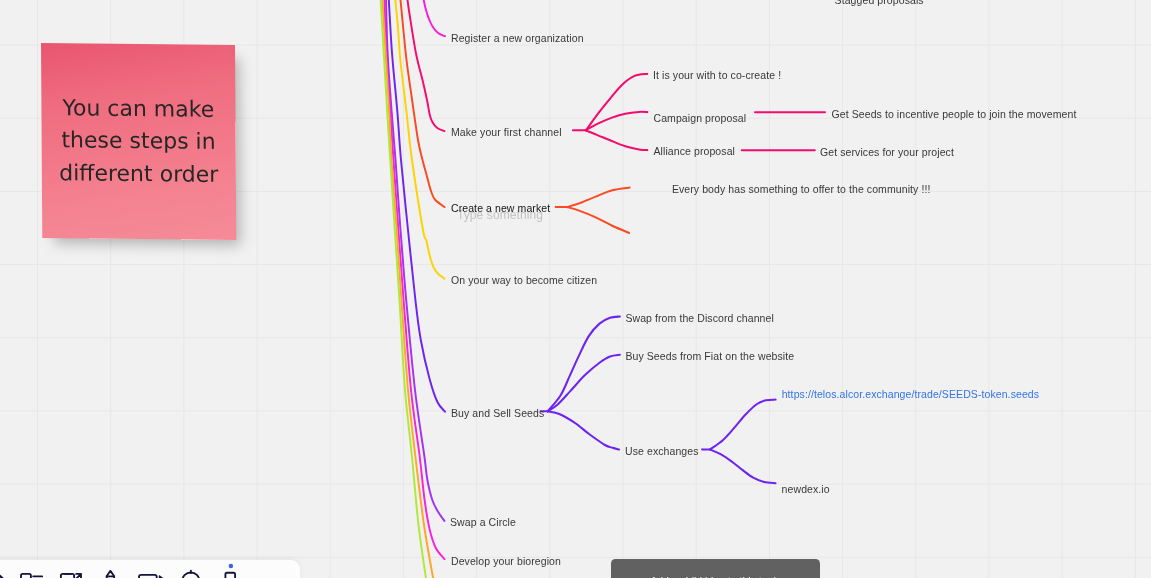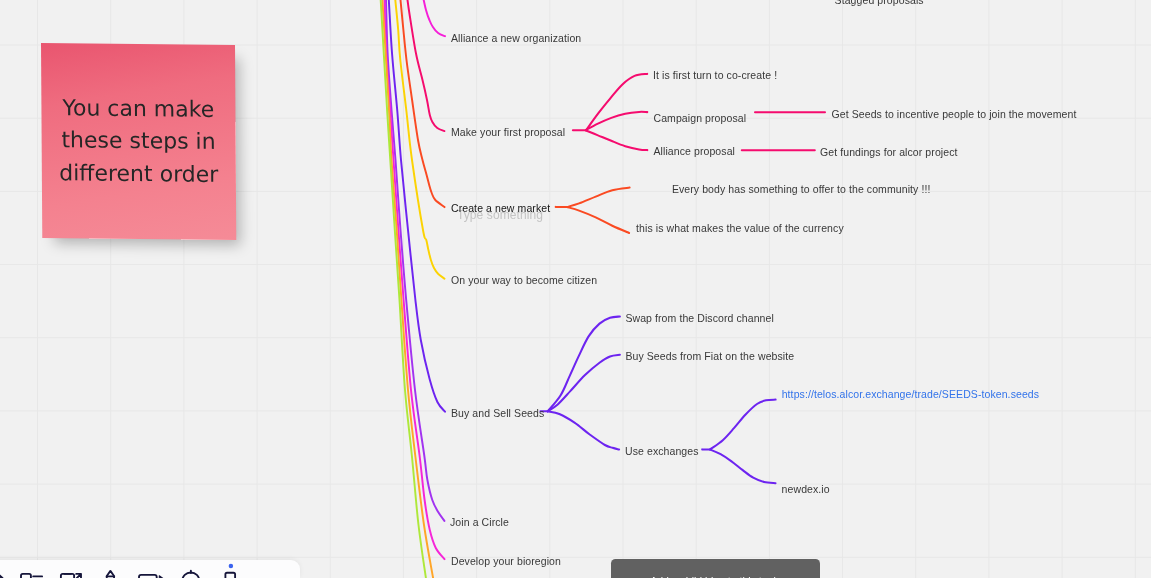--- a/index.html
+++ b/index.html
@@ -83,39 +83,38 @@
   </svg>
 
   <div id="sticky">
     <div class="txt">You can make these steps in different order</div>
   </div>
 
   <div id="placeholder" class="node ph"><span>Type something</span></div>
 
   <div id="nodes">
       <div class="node" style="left: 834.6px; top: -7.4px;"><span>Stagged proposals</span></div>
-      <div class="node" style="left: 451px; top: 30.9px;"><span>Alliance a new organization</span></div>
-      <div class="node" style="left: 451px; top: 125.4px;"><span>Make your first proposal</span></div>
+      <div class="node" style="left: 451px; top: 30.9px;"><span>Register a new organization</span></div>
+      <div class="node" style="left: 451px; top: 125.4px;"><span>Make your first channel</span></div>
       <div class="node active" style="left: 451px; top: 201.4px;"><span>Create a new market</span></div>
       <div class="node" style="left: 451px; top: 272.9px;"><span>On your way to become citizen</span></div>
       <div class="node" style="left: 451px; top: 405.9px;"><span>Buy and Sell Seeds</span></div>
-      <div class="node" style="left: 450px; top: 515.4px;"><span>Join a Circle</span></div>
+      <div class="node" style="left: 450px; top: 515.4px;"><span>Swap a Circle</span></div>
       <div class="node" style="left: 451px; top: 553.9px;"><span>Develop your bioregion</span></div>
-      <div class="node" style="left: 653px; top: 68.4px;"><span>It is first turn to co-create !</span></div>
+      <div class="node" style="left: 653px; top: 68.4px;"><span>It is your with to co-create !</span></div>
       <div class="node" style="left: 653.5px; top: 111px;"><span>Campaign proposal</span></div>
       <div class="node" style="left: 831.5px; top: 106.9px;"><span>Get Seeds to incentive people to join the movement</span></div>
       <div class="node" style="left: 653.5px; top: 144.4px; text-align: right;"><span>Alliance proposal</span></div>
-      <div class="node" style="left: 820px; top: 144.9px;"><span>Get fundings for alcor project</span></div>
+      <div class="node" style="left: 820px; top: 144.9px;"><span>Get services for your project</span></div>
       <div class="node" style="left: 635.9px; top: 182.3px; padding-left: 36px;"><span>Every body has something to offer to the community !!!</span></div>
       <div class="node" style="left: 625.4px; top: 310.9px;"><span>Swap from the Discord channel</span></div>
       <div class="node" style="left: 625.4px; top: 348.9px;"><span>Buy Seeds from Fiat on the website</span></div>
       <div class="node" style="left: 625px; top: 443.7px;"><span>Use exchanges</span></div>
       <div class="node" style="left: 781.6px; top: 482px;"><span>newdex.io</span></div>
       <div class="node ml" style="left: 636.1px; top: 221.4px;">
-        <div>this is what makes the value of the currency</div>
       </div>
       <div class="node ml" style="left: 781.7px; top: 386.9px;">
         <div class="link-url">https://telos.alcor.exchange/trade/SEEDS-token.seeds</div>
       </div>
     </div>
 
   <div id="tooltip">
     <span>Add a child idea to this topic</span>
   </div>
 

